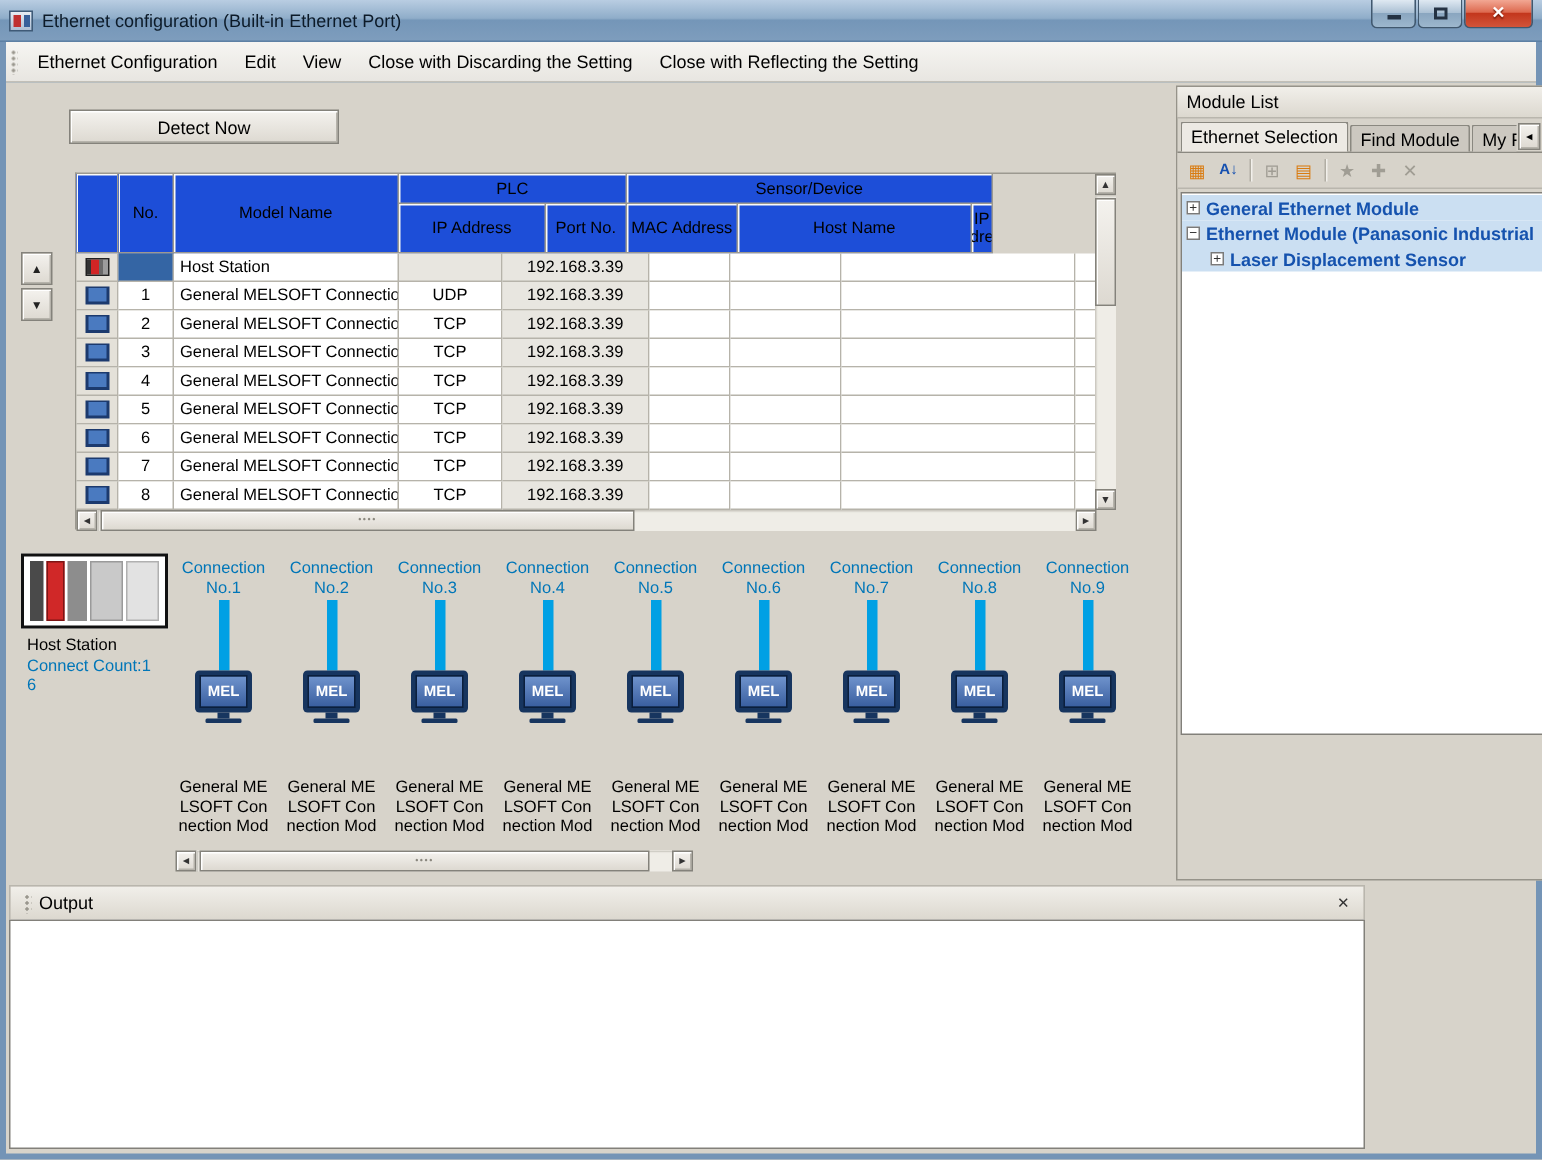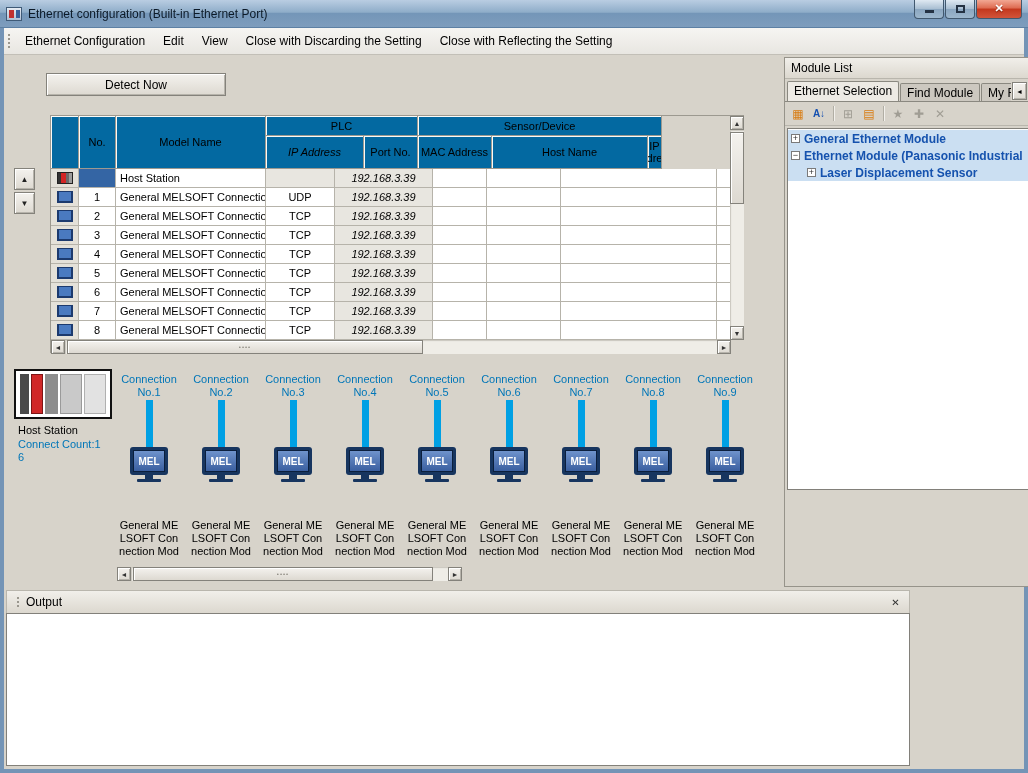--- a/index.html
+++ b/index.html
@@ -51,30 +51,30 @@
   .btn3d { background:linear-gradient(#f4f2ee,#ddd9d1); border:1px solid #84827b;
     box-shadow:inset 1px 1px 0 #fff, inset -1px -1px 0 #b6b3ab;
     display:flex; align-items:center; justify-content:center; font-size:12px; }
   .detect { position:absolute; left:40px; top:16px; width:180px; height:23px; }
   .movebtn { position:absolute; left:8px; width:21px; height:22px; font-size:8px; color:#222; }
   .movebtn.up { top:111px; } .movebtn.down { top:135px; }
   
   .table { position:absolute; left:44px; top:58px; width:694px; height:238px;
     border-left:1px solid #9c9990; border-top:1px solid #9c9990; background:#d7d3ca; }
   .thead { display:flex; }
-  .th { background:#0369a1; border-right:1px solid #9c9990; border-bottom:1px solid #9c9990;
+  .th { background:#1d4ed8; border-right:1px solid #9c9990; border-bottom:1px solid #9c9990;
     box-shadow:inset 1px 1px 0 #fbfaf6;
     display:flex; align-items:center; justify-content:center; font-size:11px; text-align:center; overflow:hidden; }
   .th.tall { height:53px; }
   .group { display:flex; flex-direction:column; }
   .gh { height:20px; }
   .sub { display:flex; }
   .sub .th { height:33px; }
   .c-icon{width:28px;} .c-no{width:37px;} .c-model{width:150px;} .c-proto{width:69px;}
-  .c-ip{width:98px;font-style:italic;} .c-port{width:54px;} .c-mac{width:74px;} .c-host{width:156px;} .c-ip2{width:14px;}
+  .c-ip{width:98px;} .c-port{width:54px;} .c-mac{width:74px;} .c-host{width:156px;} .c-ip2{width:14px;}
   .trow { display:flex; }
   .td { height:19px; background:#fff; border-right:1px solid #b6b3aa; border-bottom:1px solid #b6b3aa;
     font-size:11px; display:flex; align-items:center; padding:0 4px; white-space:nowrap; overflow:hidden; }
   .td.center { justify-content:center; padding:0; }
   .td.gray { background:#e8e6e0; }
   .td.iconcell { background:#e4e1d9; justify-content:center; padding:0; }
   .td.selected { background:#3465a4; }
   .hosticon { width:16px; height:12px; border:1px solid #222;
     background:linear-gradient(90deg,#333 0 3px,#d22525 3px 8px,#6a6a6a 8px 11px,#9c9c9c 11px 16px); }
   .melicon { width:16px; height:12px; background:#1c3a6e; padding:1px 2px 2px 2px; }

